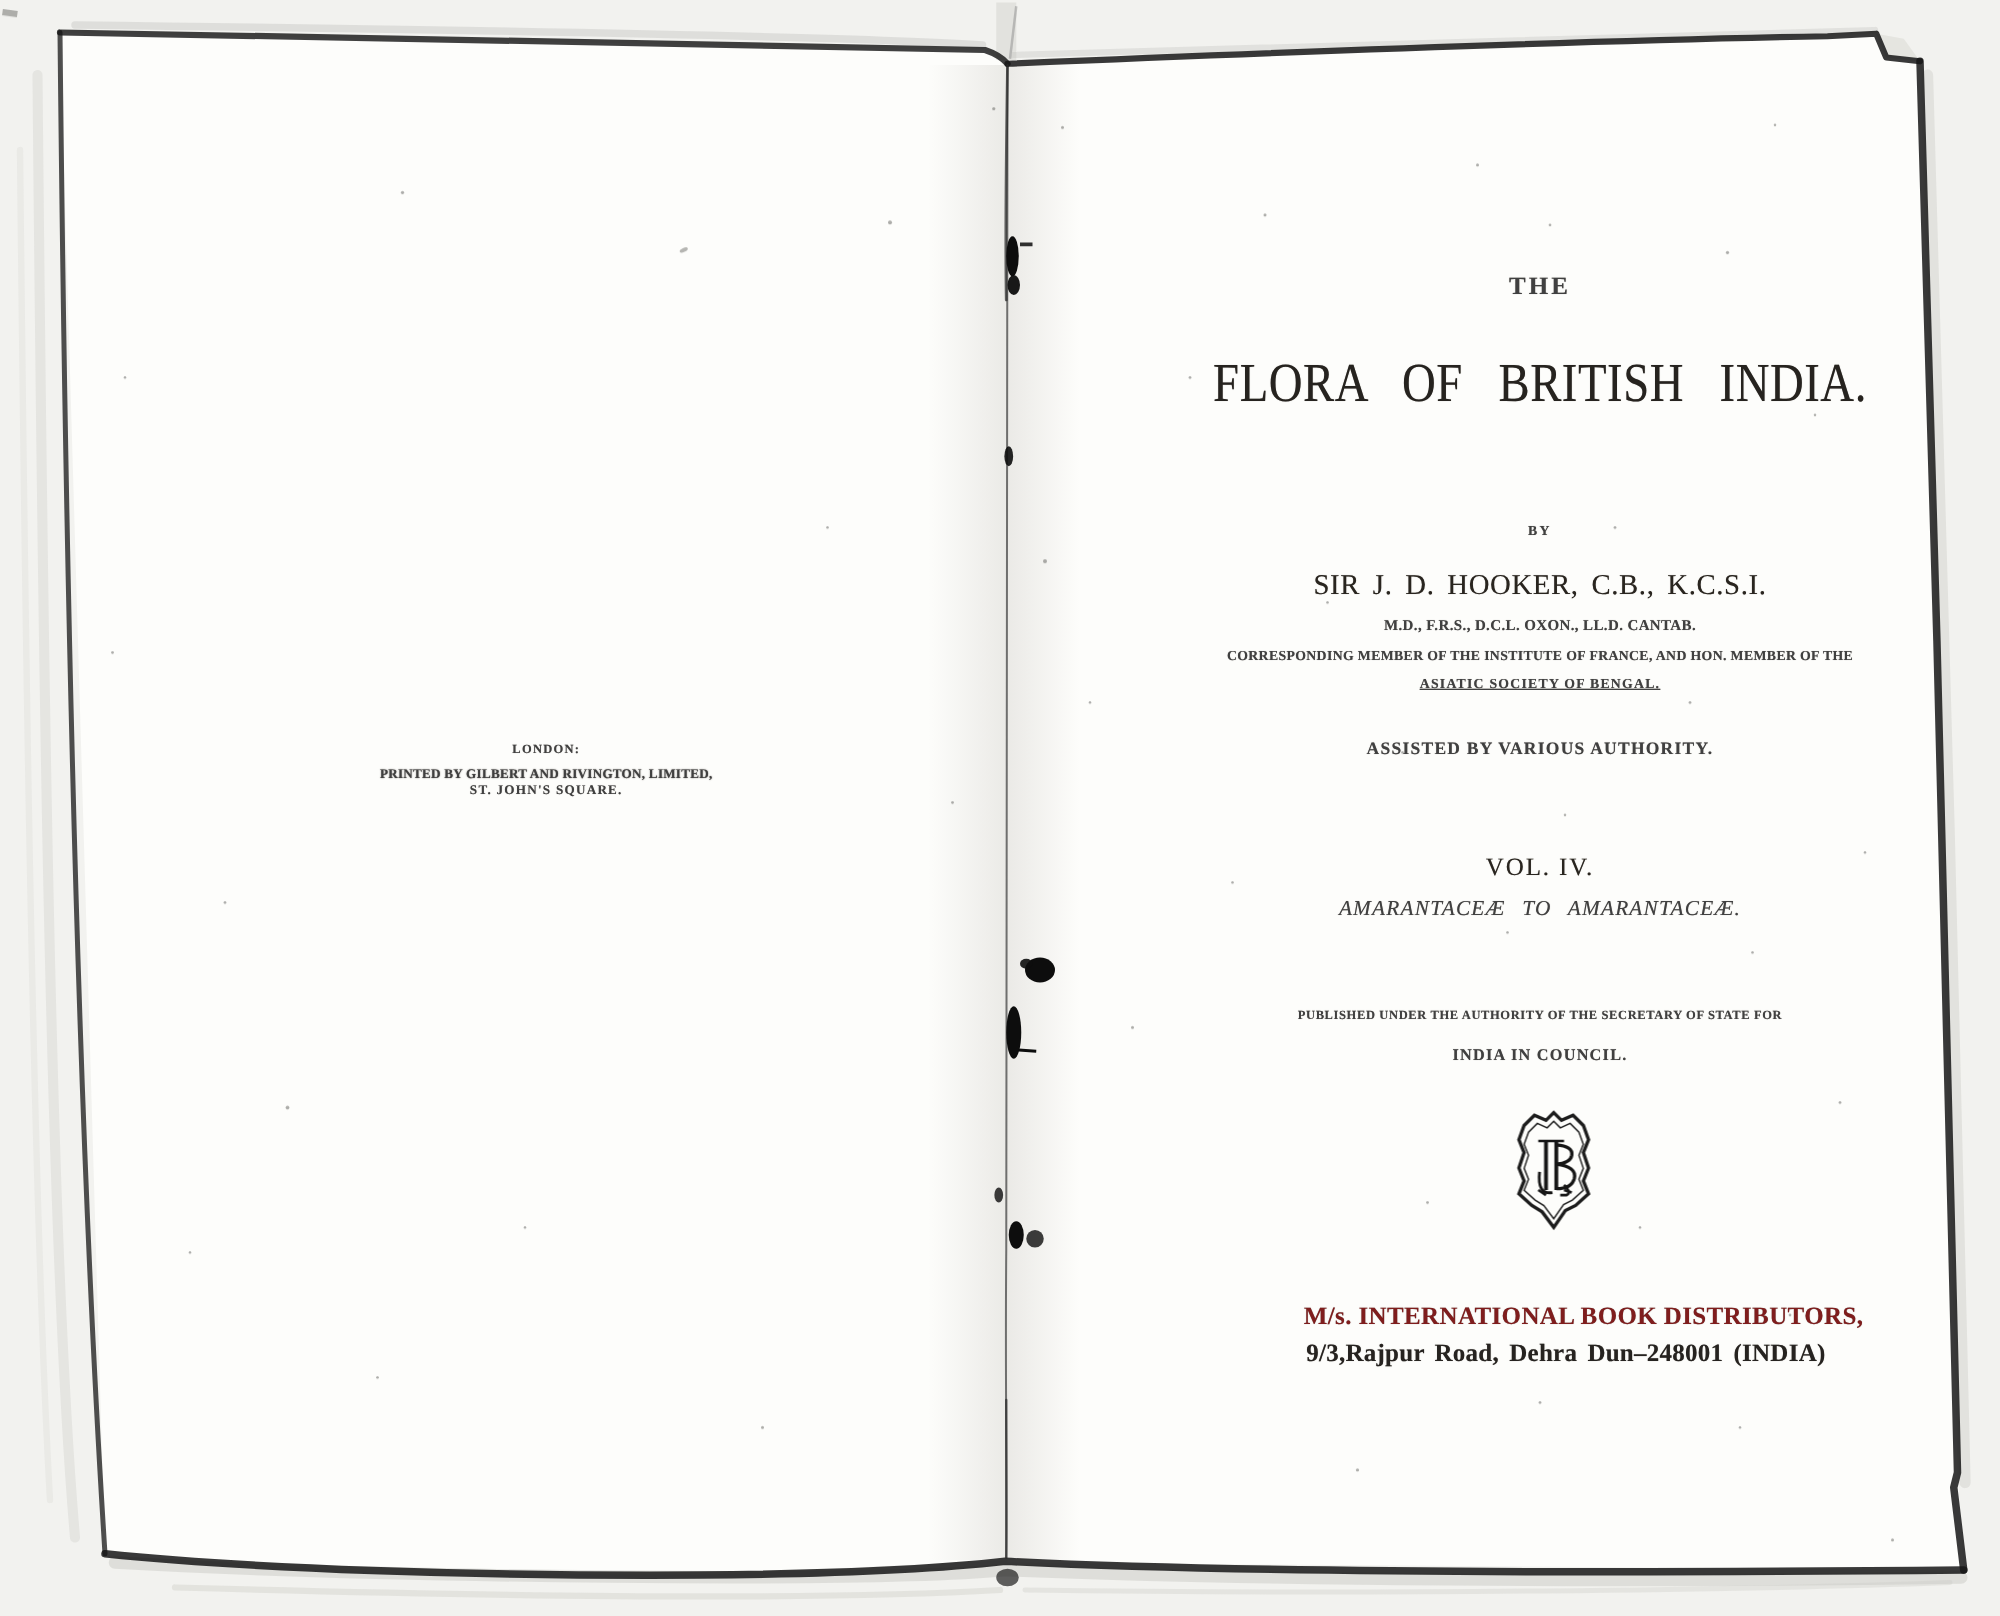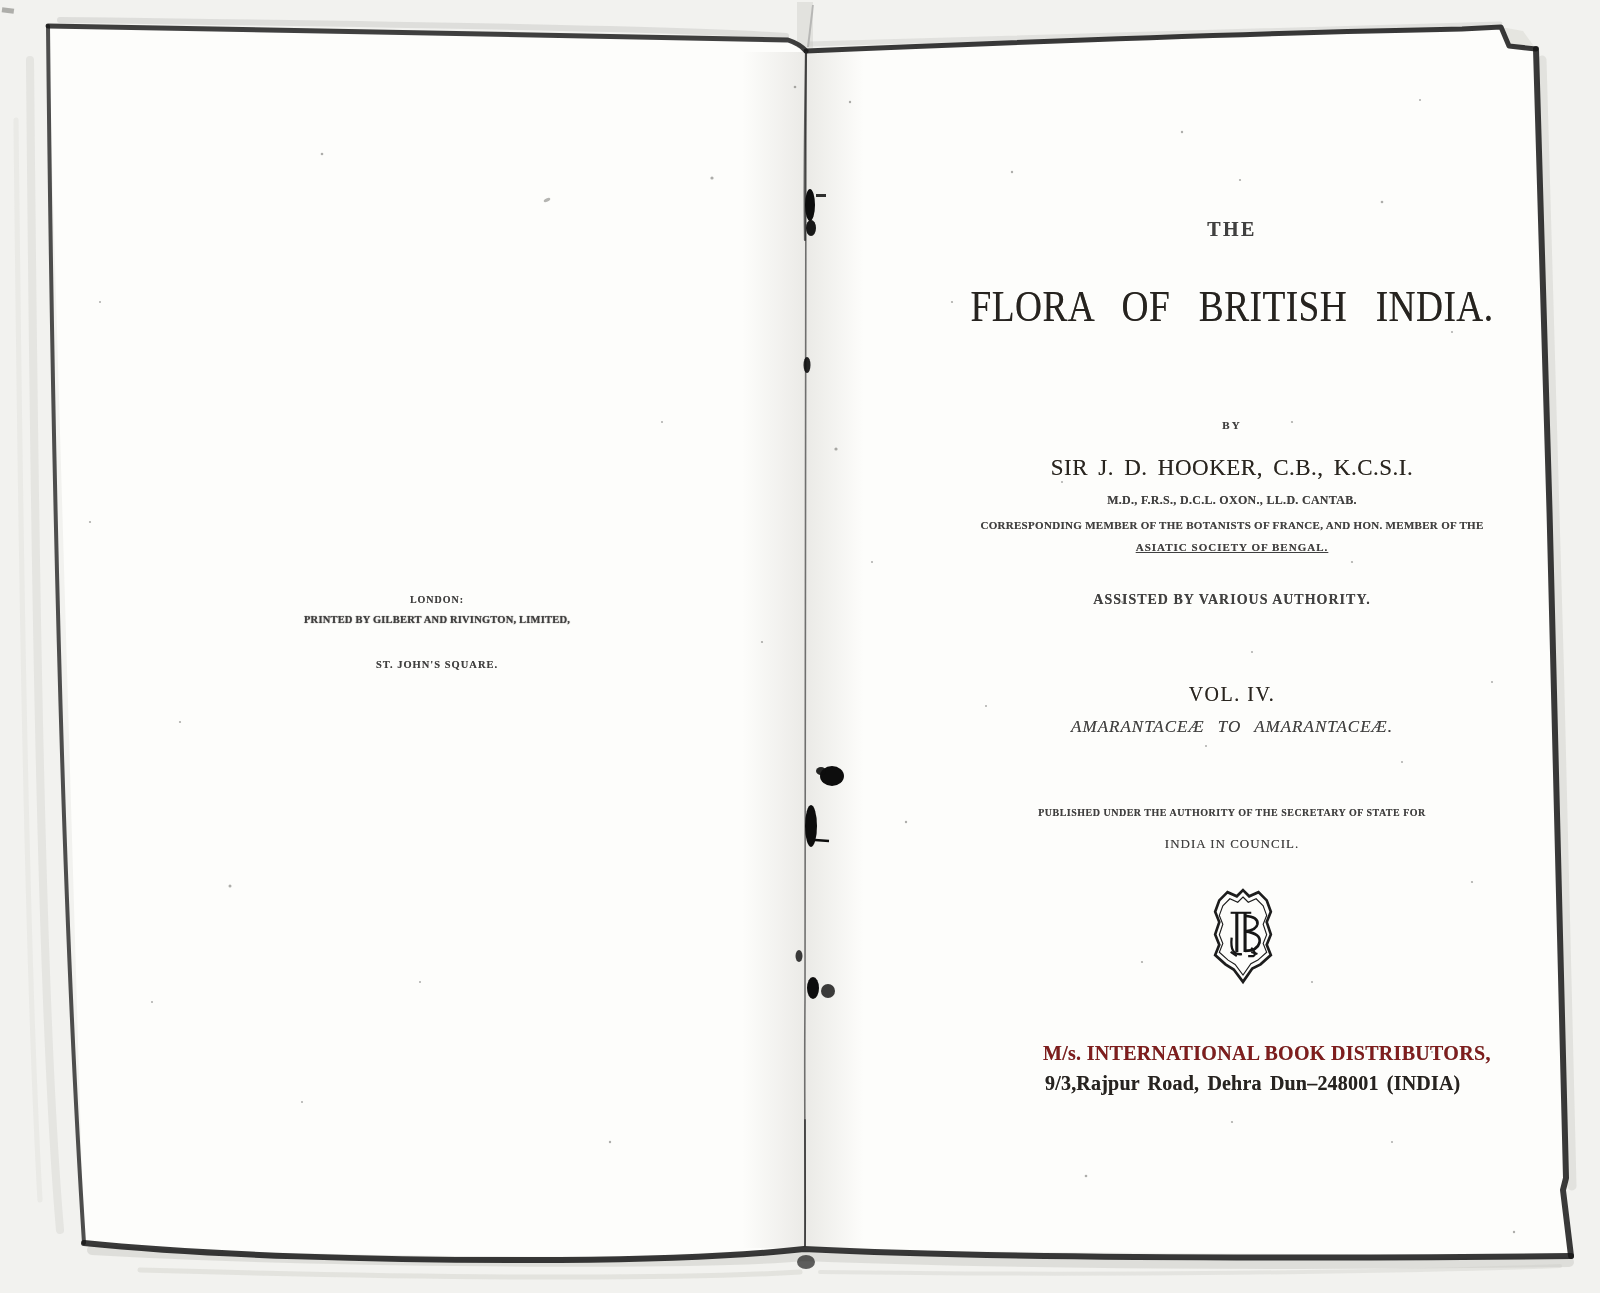--- a/index.html
+++ b/index.html
@@ -24,29 +24,29 @@
               transform:scaleX(.85);transform-origin:50% 50%;color:#26231f;}
   .bylabel   {top:419px;font-size:11px;font-weight:bold;letter-spacing:2px;}
   .author    {top:455px;font-size:23px;letter-spacing:.5px;word-spacing:4px;color:#29251f;}
   .degrees   {top:494px;font-size:12px;font-weight:bold;letter-spacing:.3px;}
   .memb1     {top:519px;font-size:11px;font-weight:bold;letter-spacing:.3px;}
   .memb2     {top:541px;font-size:11px;font-weight:bold;letter-spacing:1px;text-decoration:underline;}
   .assisted  {top:592px;font-size:14px;font-weight:bold;letter-spacing:1px;}
   .volume    {top:683px;font-size:20px;letter-spacing:1.5px;color:#29251f;}
   .volrange  {top:717px;font-size:17px;font-style:italic;letter-spacing:1px;word-spacing:8px;}
   .auth1     {top:807px;font-size:10px;font-weight:bold;letter-spacing:.5px;}
-  .auth2     {top:837px;font-size:13px;font-weight:normal;letter-spacing:1px;}
+  .auth2     {top:837px;font-size:13px;font-weight:bold;letter-spacing:1px;}
   .pub1      {left:1043px;top:1042px;font-size:20px;font-weight:bold;letter-spacing:.3px;color:#7f1d1d;}
   .pub2      {left:1045px;top:1072px;font-size:20px;font-weight:bold;letter-spacing:.2px;word-spacing:3px;color:#262320;}
 
   
   .impr1{top:594px;font-size:10px;font-weight:bold;letter-spacing:1px;}
   .impr2{top:614px;font-size:10.5px;font-weight:bold;letter-spacing:.2px;
          text-shadow:0 0 1.1px rgba(50,45,40,.85);}
-  .impr3{top:627px;font-size:10.5px;font-weight:bold;letter-spacing:1px;margin-top:32px;}
+  .impr3{top:627px;font-size:10.5px;font-weight:bold;letter-spacing:1px;}
 
   .crest{position:absolute;left:1210px;top:884px;width:66px;height:105px;}
 </style>
 </head>
 <body>
 
 <div id="scan">
 
   <svg class="bg" width="1600" height="1293" viewBox="0 0 1600 1293">
     <defs>
@@ -165,21 +165,21 @@
     <div class="line lp center impr2">PRINTED BY GILBERT AND RIVINGTON, LIMITED,</div>
     <div class="line lp center impr3">ST. JOHN'S SQUARE.</div>
   </div>
 
   <div>
     <div class="line rp center series">THE</div>
     <div class="line rp center title">FLORA OF BRITISH INDIA.</div>
     <div class="line rp center bylabel">BY</div>
     <div class="line rp center author">SIR J. D. HOOKER, C.B., K.C.S.I.</div>
     <div class="line rp center degrees">M.D., F.R.S., D.C.L. OXON., LL.D. CANTAB.</div>
-    <div class="line rp center memb1">CORRESPONDING MEMBER OF THE BOTANISTS OF FRANCE, AND HON. MEMBER OF THE</div>
+    <div class="line rp center memb1">CORRESPONDING MEMBER OF THE INSTITUTE OF FRANCE, AND HON. MEMBER OF THE</div>
     <div class="line rp center memb2">ASIATIC SOCIETY OF BENGAL.</div>
     <div class="line rp center assisted">ASSISTED BY VARIOUS AUTHORITY.</div>
     <div class="line rp center volume">VOL. IV.</div>
     <div class="line rp center volrange">AMARANTACEÆ TO AMARANTACEÆ.</div>
     <div class="line rp center auth1">PUBLISHED UNDER THE AUTHORITY OF THE SECRETARY OF STATE FOR</div>
     <div class="line rp center auth2">INDIA IN COUNCIL.</div>
 
     <svg class="crest" viewBox="0 0 64 94">
       <path d="M32,2 L38,8 L47,4 L55,12 L59,23 L55,33 L59,45 L55,55 L59,65 L49,74 L41,78 L32,91 L23,79 L15,74 L5,65 L9,55 L5,45 L9,33 L5,23 L9,12 L17,4 L26,8 Z" fill="none" stroke="#1d1d1d" stroke-width="2.6"></path>
       <path d="M32,2 L38,8 L47,4 L55,12 L59,23 L55,33 L59,45 L55,55 L59,65 L49,74 L41,78 L32,91 L23,79 L15,74 L5,65 L9,55 L5,45 L9,33 L5,23 L9,12 L17,4 L26,8 Z" fill="none" stroke="#1d1d1d" stroke-width="1.3" transform="translate(4.8,7) scale(0.85)"></path>

